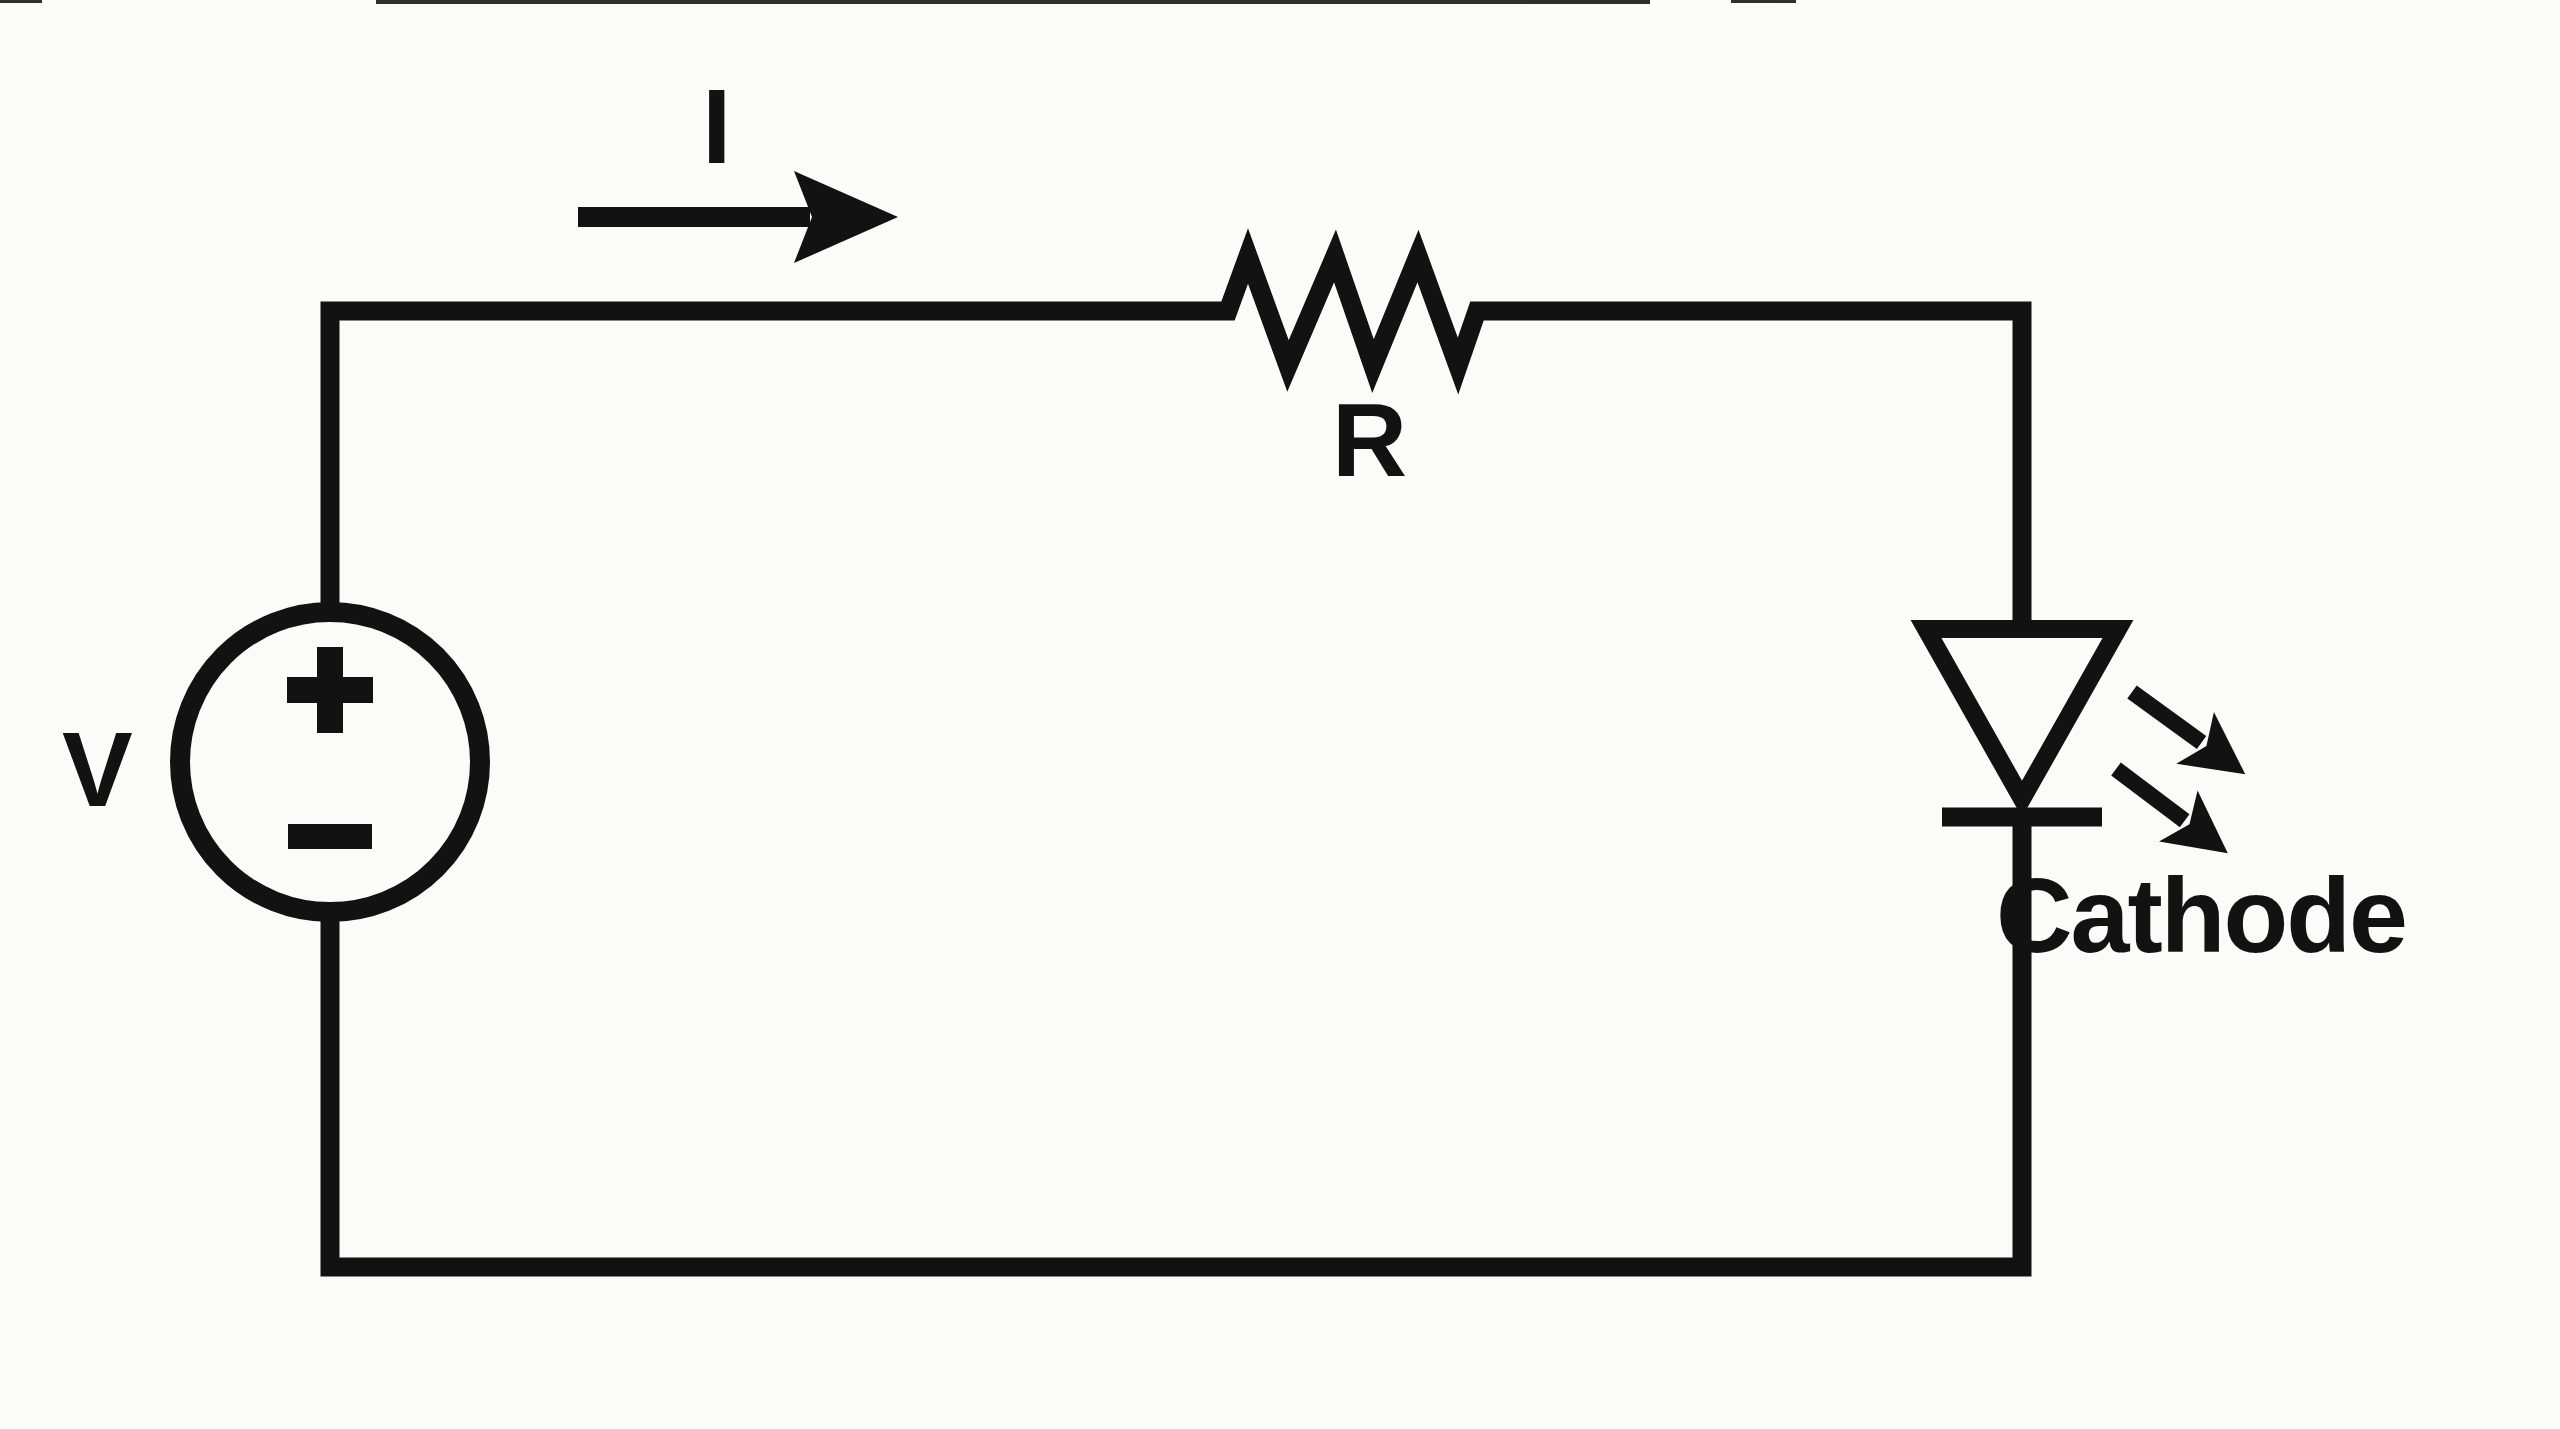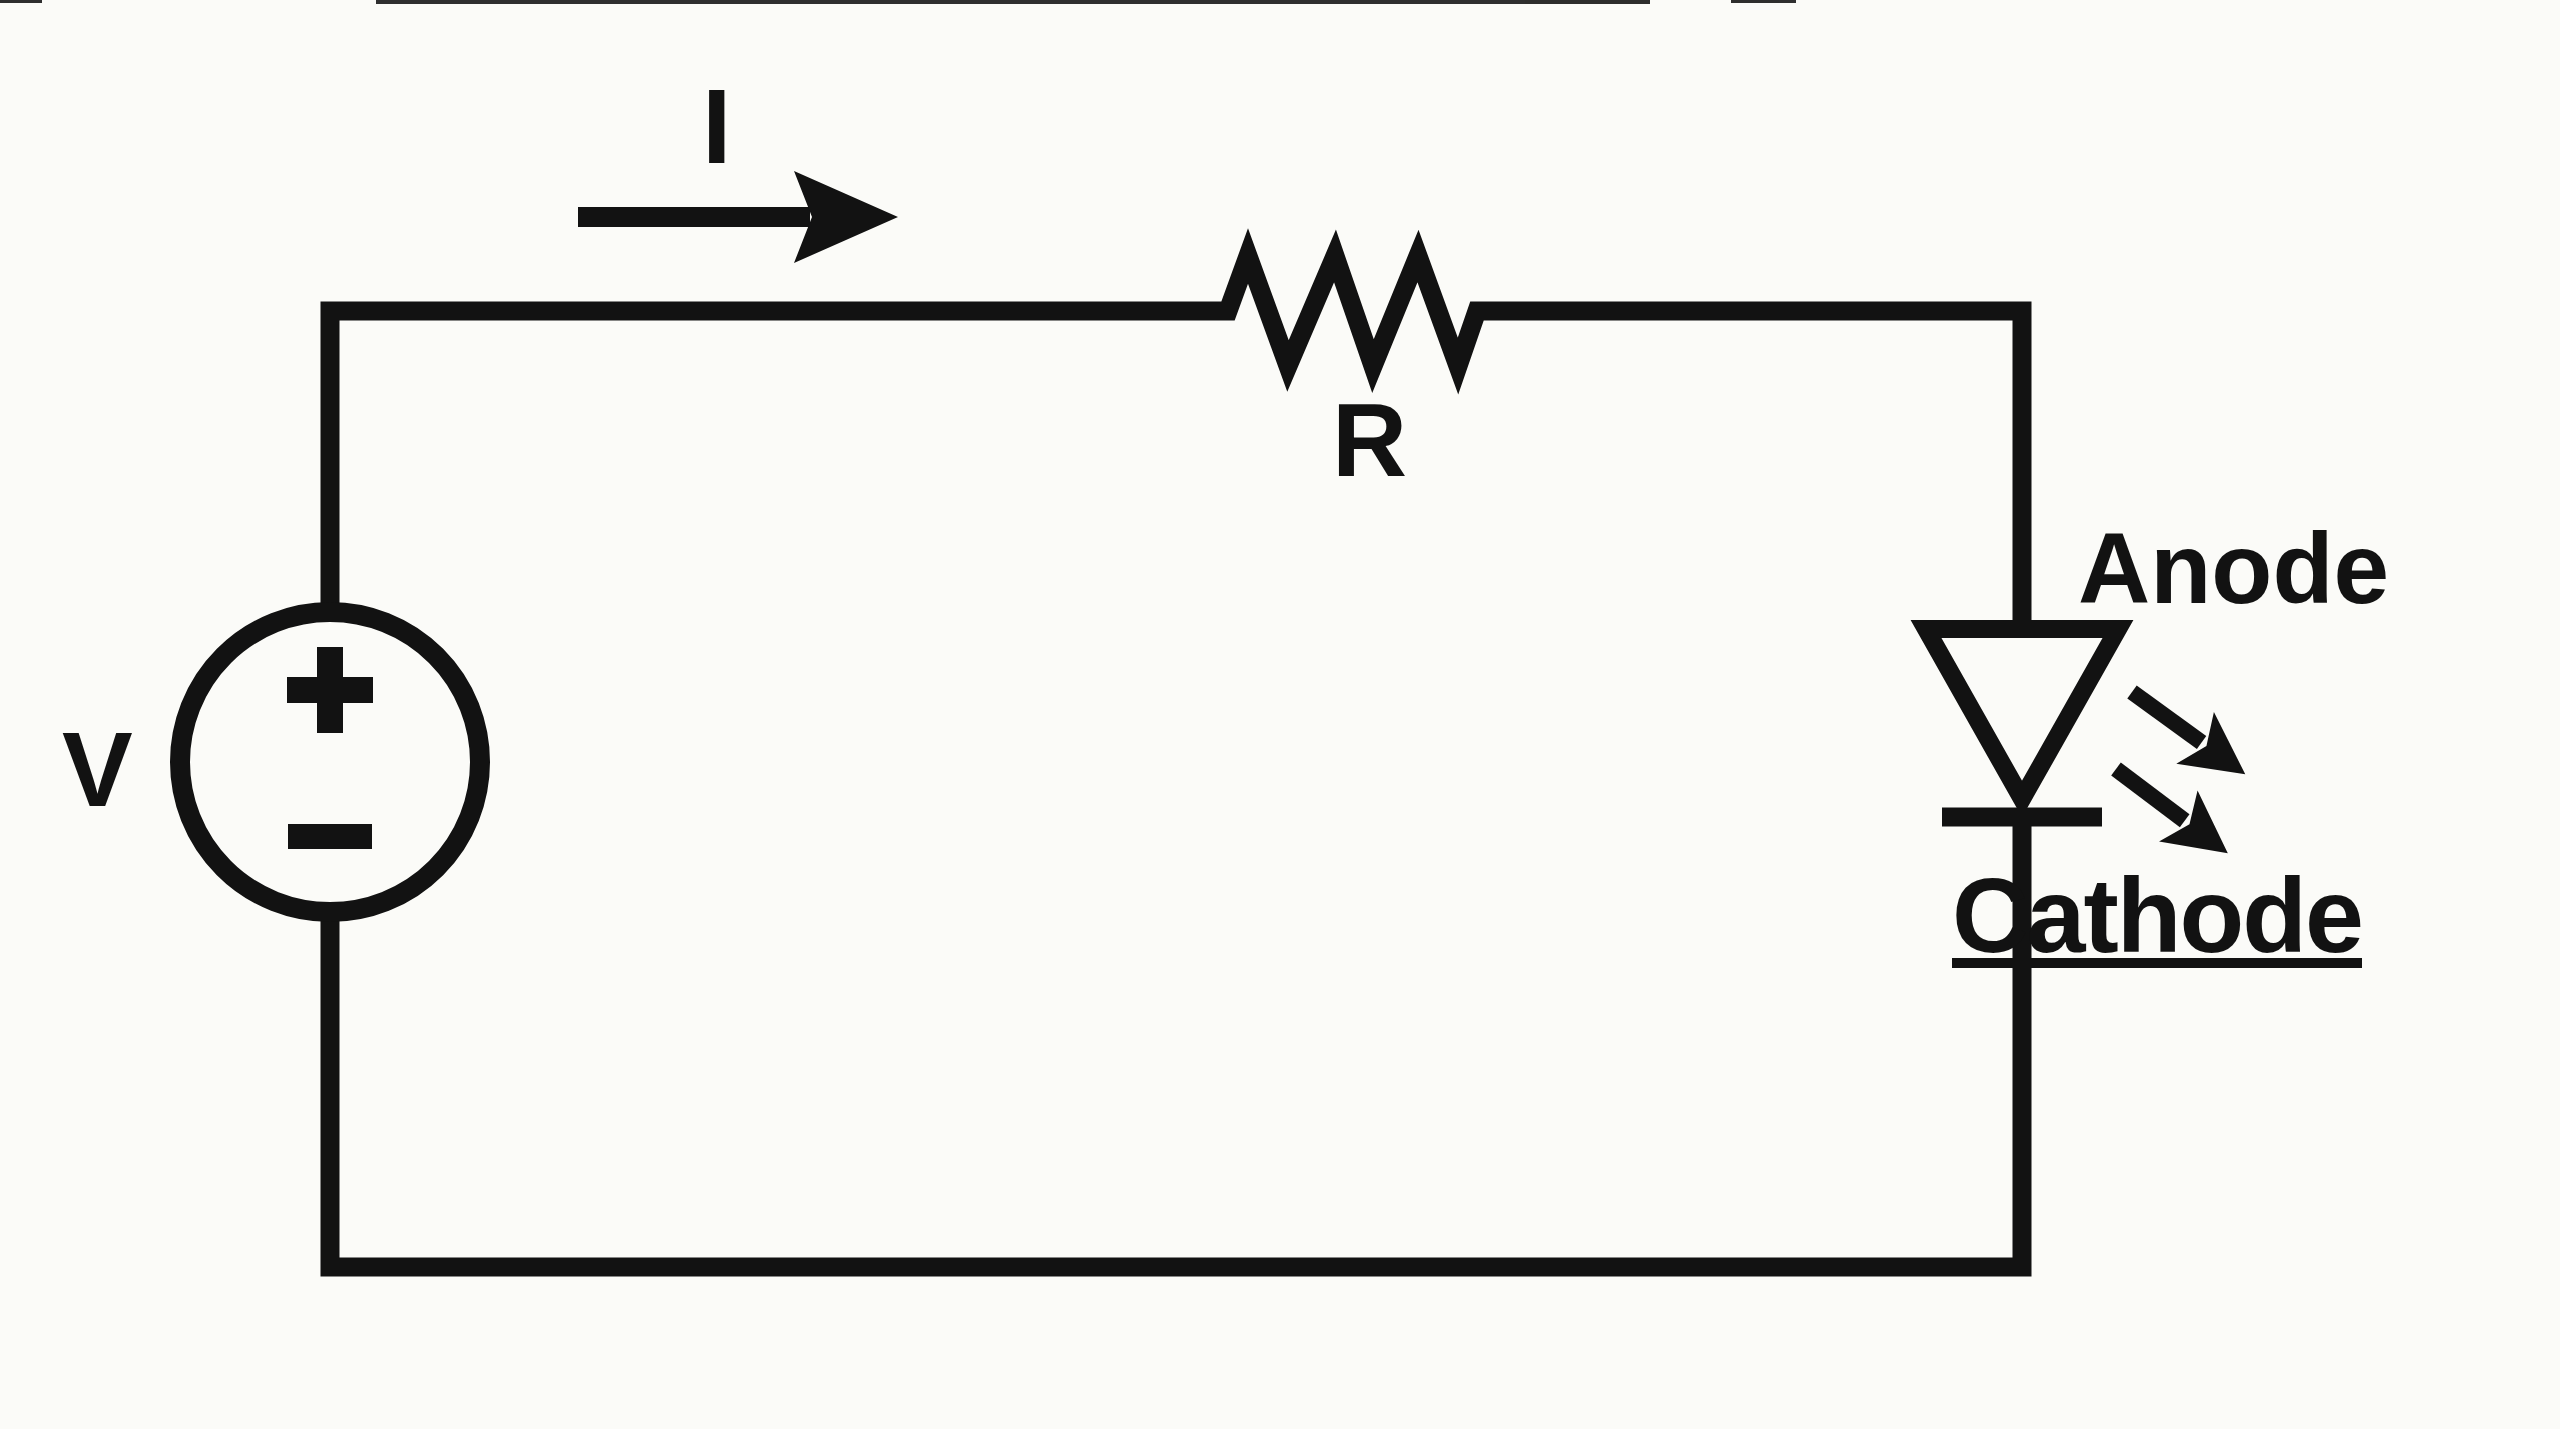--- a/index.html
+++ b/index.html
@@ -27,21 +27,21 @@
     font-weight: bold;
     line-height: 1;
     white-space: nowrap;
     letter-spacing: 0;
     user-select: none;
   }
   .label-current   { left: 702px;  top: 73px;  font-size: 106px; }
   .label-resistor  { left: 1332px; top: 388px; font-size: 104px; }
   .label-voltage   { left: 62px;   top: 716px; font-size: 106px; }
   .label-anode     { left: 2078px; top: 518px; font-size: 100px; }
-  .label-cathode   { left: 1952px; top: 862px; font-size: 106px; letter-spacing: -2px; text-decoration: underline; }
+  .label-cathode   { left: 1996px; top: 862px; font-size: 106px; letter-spacing: -2px; }
   .sr-only {
     position: absolute;
     width: 1px; height: 1px;
     overflow: hidden;
     clip: rect(0 0 0 0);
     white-space: nowrap;
   }
 </style>
 </head>
 <body>
@@ -96,20 +96,19 @@
       </g>
     </g>
   </svg>
 
   <div class="diagram-label label-current">I</div>
 
   <div class="diagram-label label-resistor">R</div>
 
   <div class="diagram-label label-voltage">V</div>
 
-  <div class="diagram-label label-anode">Anode</div>
 
   <div class="diagram-label label-cathode">Cathode</div>
 
   <span class="sr-only">+</span>
   <span class="sr-only">−</span>
 
 </div>
 
 </body></html>

